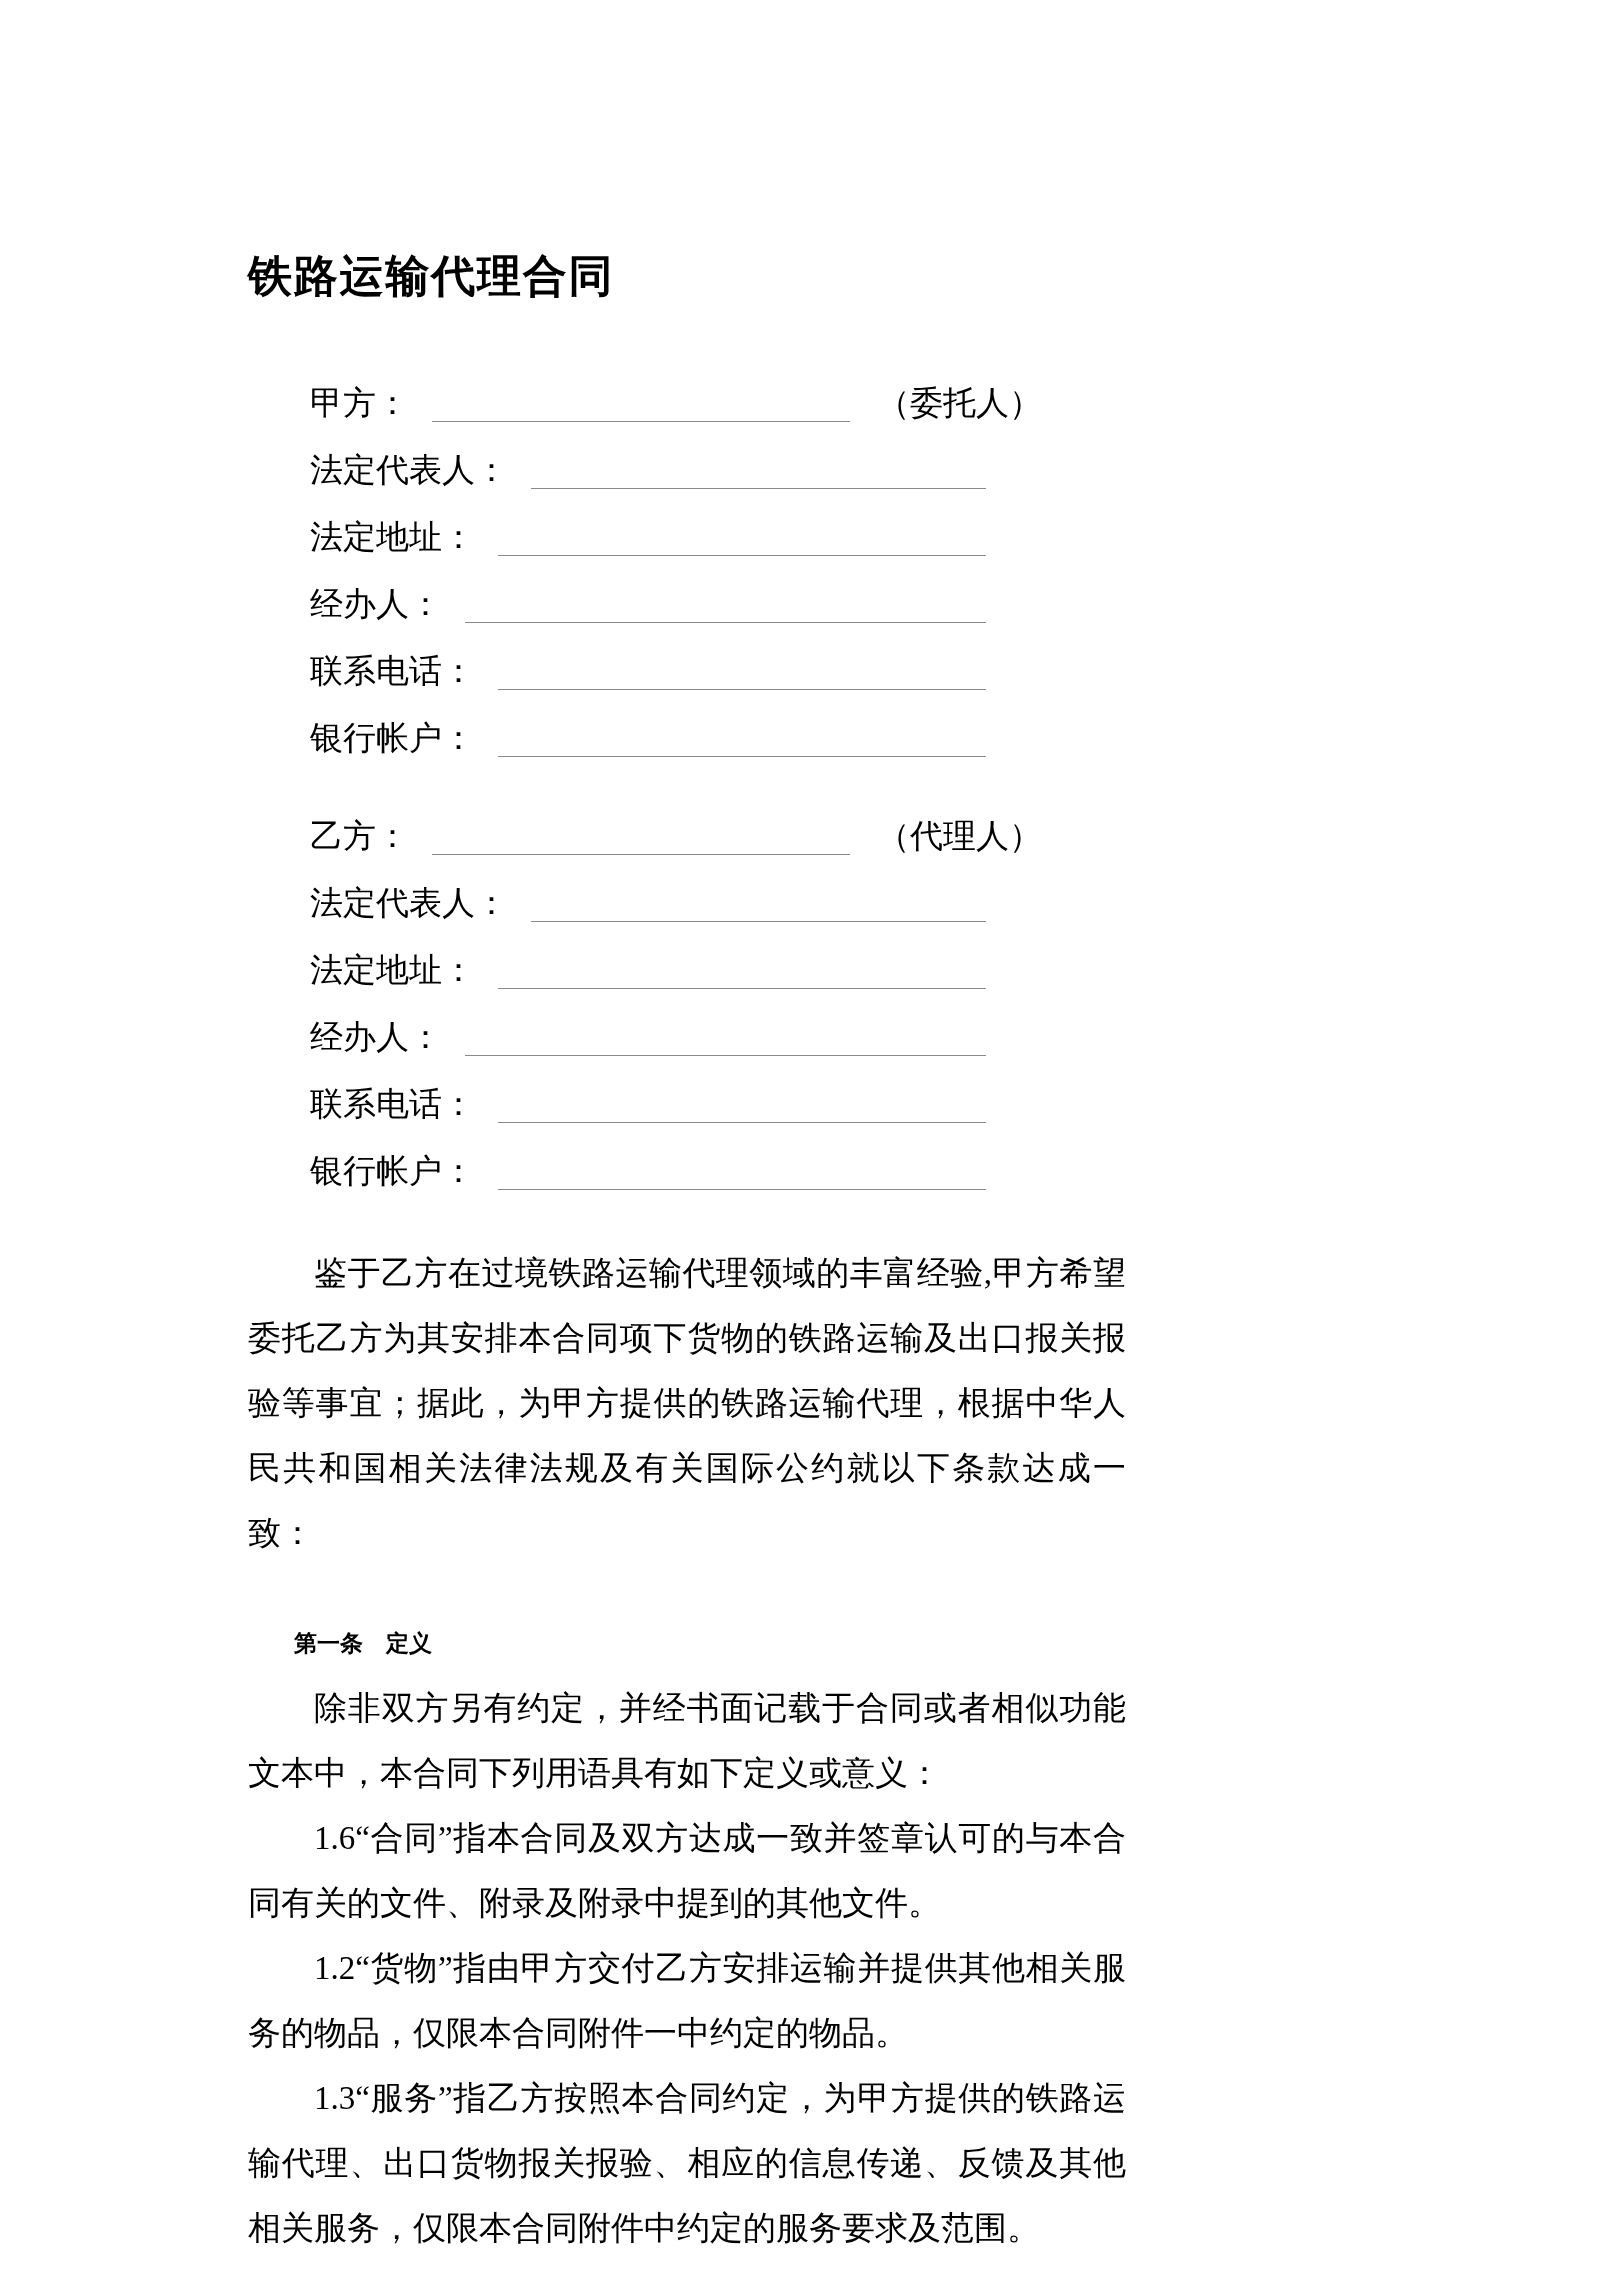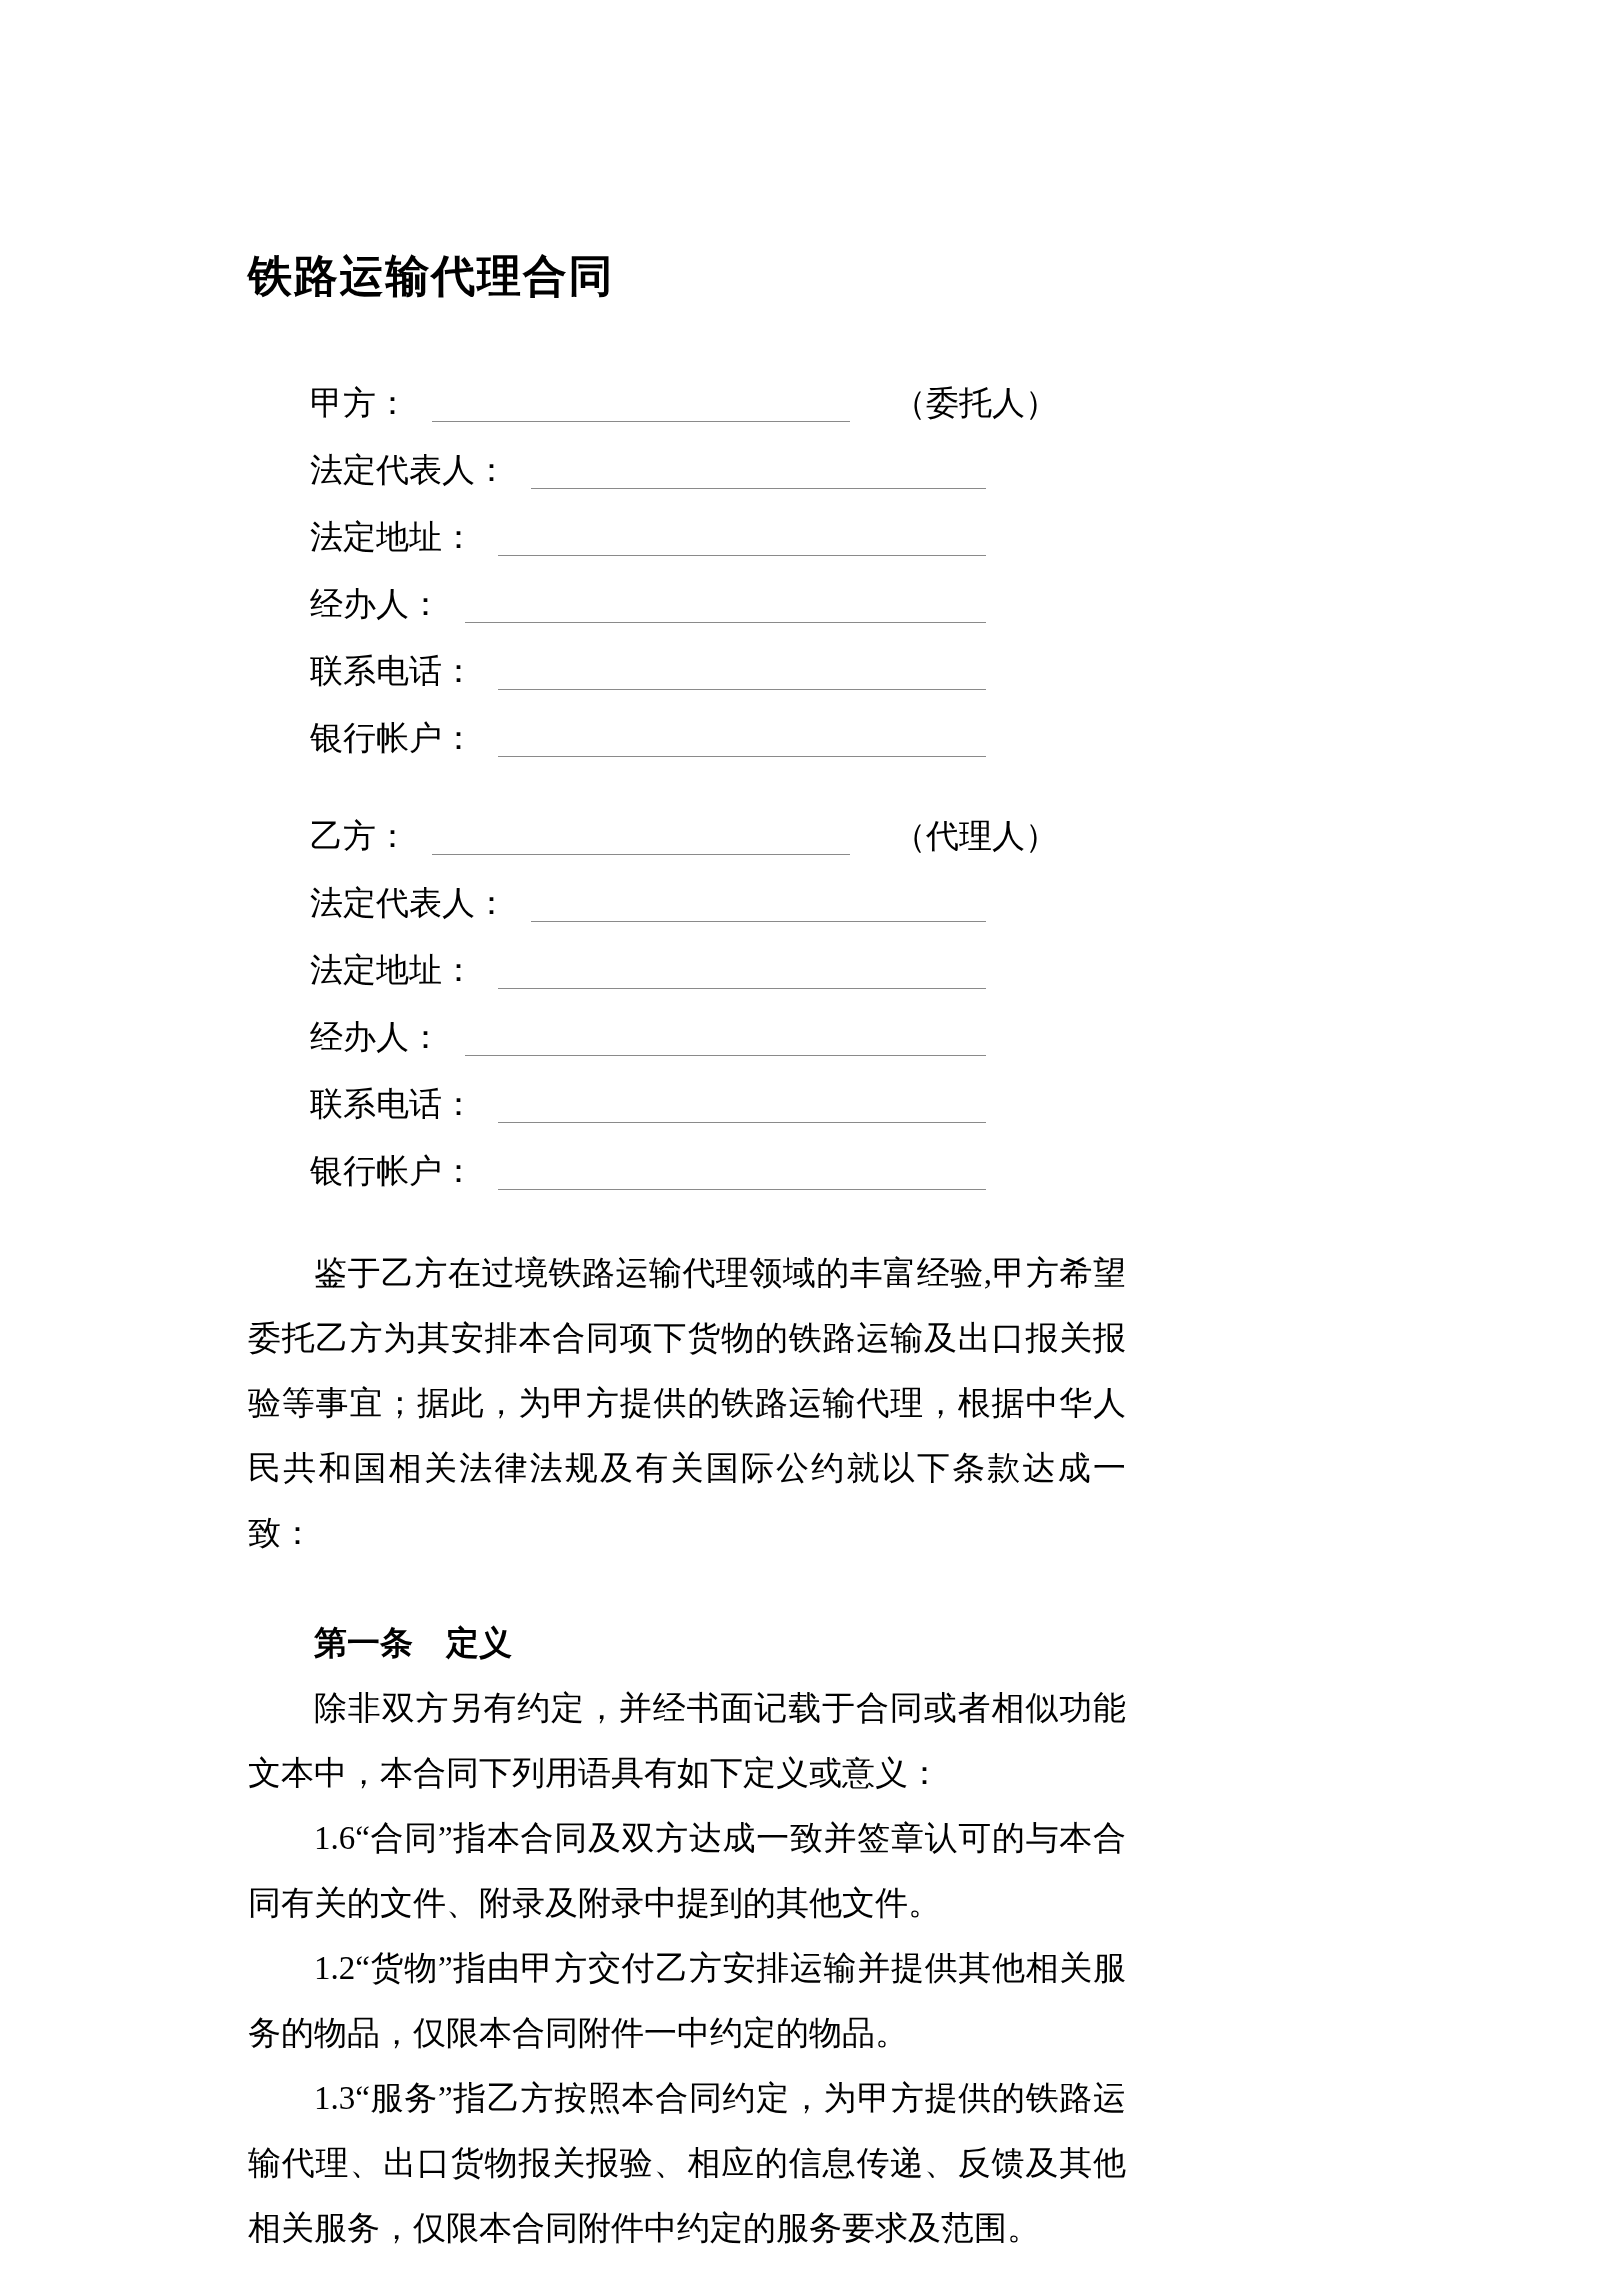--- a/index.html
+++ b/index.html
@@ -52,35 +52,35 @@
     height: 51px;
     border-bottom: 1.4px solid #8a8a8a;
   }
   .blank.name-blank {
     flex: 0 0 418px;
     width: 418px;
   }
   .suffix {
     line-height: 67px;
     white-space: nowrap;
-    margin-left: 20px;
+    margin-left: 4px;
     flex: 0 0 auto;
   }
   .para {
     margin: 0;
     line-height: 65px;
     text-align: justify;
     text-indent: 2em;
   }
   .para.preamble {
     margin-top: 36px;
   }
   .section-heading {
     margin: 45px 0 0 0;
-    font-size: 33px;
+    font-size: 23px;
     font-weight: 700;
     line-height: 65px;
     text-indent: 2em;
   }
   .section-heading .heading-title {
     margin-left: 1em;
   }
 </style>
 </head>
 <body>

